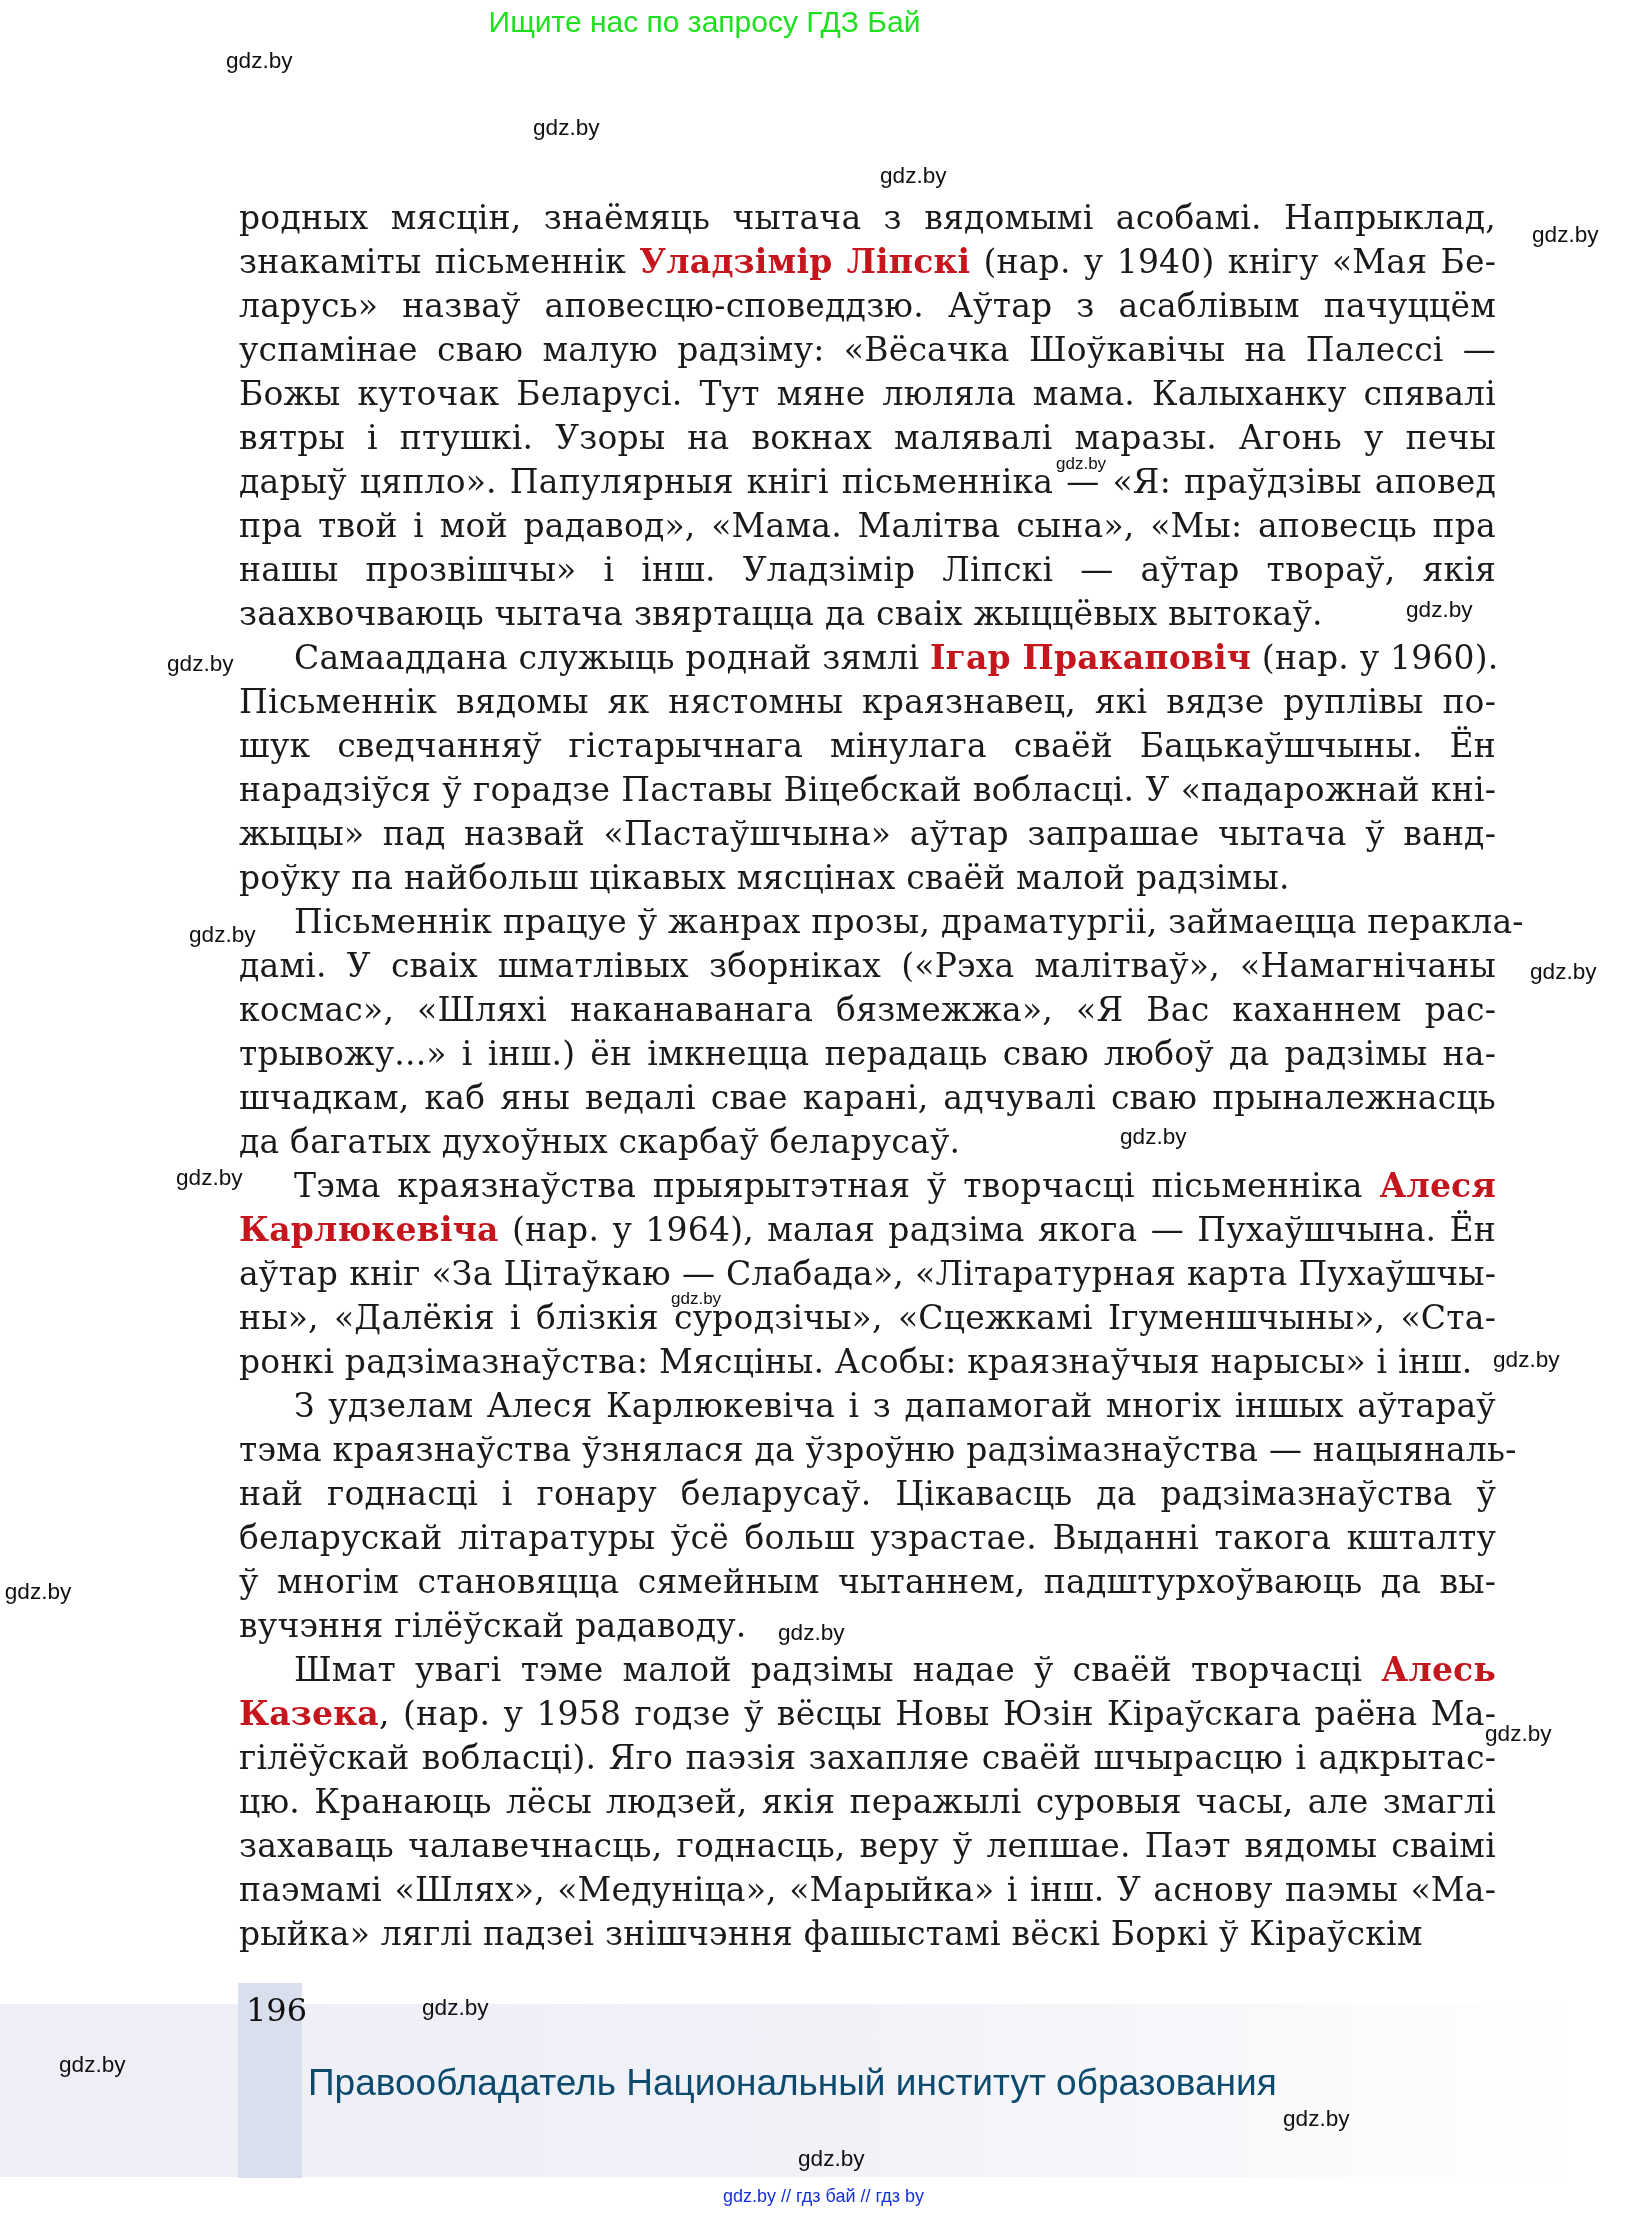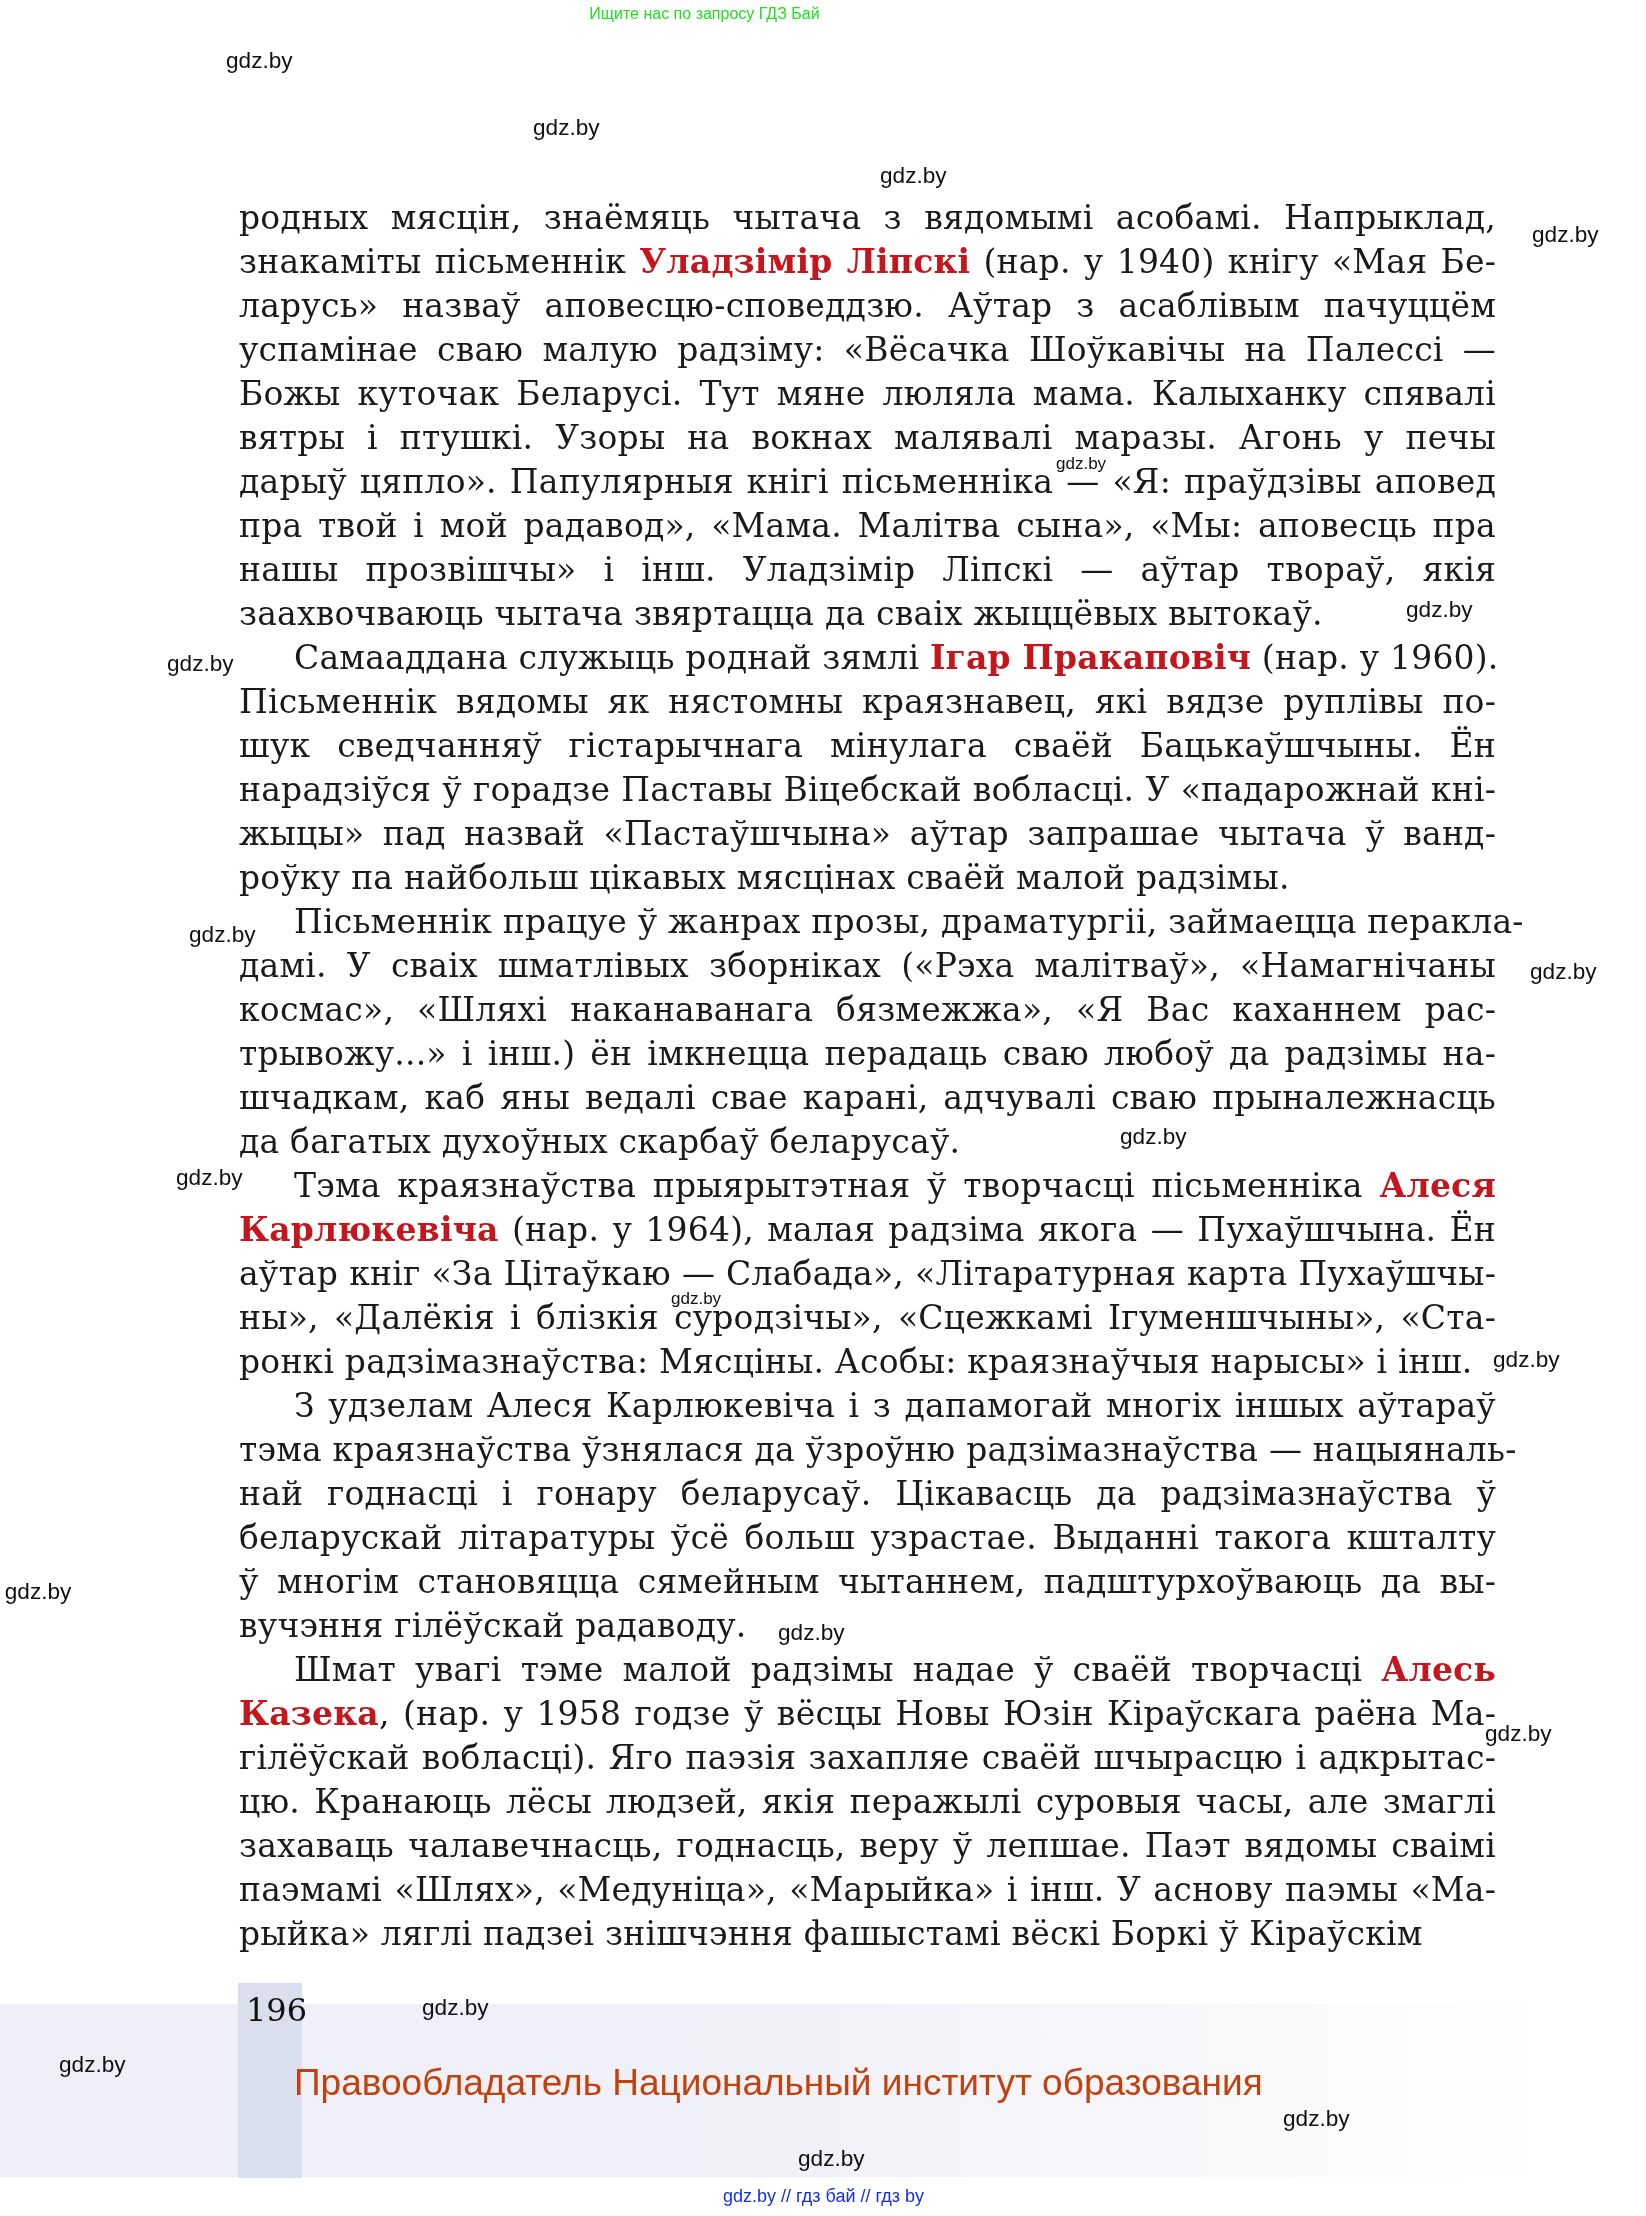--- a/index.html
+++ b/index.html
@@ -4,21 +4,21 @@
 <style>
   html, body { margin: 0; padding: 0; }
   body {
     width: 1647px; height: 2216px; position: relative; overflow: hidden;
     background: #ffffff;
     font-family: "DejaVu Serif", "Liberation Serif", serif;
     color: #1a1a1a;
   }
   .top-banner {
     position: absolute; top: 4.8px; left: 0; width: 1409px; text-align: center;
-    font-family: "Liberation Sans", sans-serif; font-size: 16px; color: #1ee01e;
+    font-family: "Liberation Sans", sans-serif; font-size: 30px; color: #1ee01e;
   }
   .wm {
     position: absolute; font-family: "Liberation Sans", sans-serif;
     font-size: 22.6px; color: #111; white-space: nowrap; line-height: 1;
   }
   .wm.small { font-size: 17px; }
   .page-text {
     position: absolute; left: 239px; top: 196px; width: 1257px;
   }
   .line {
@@ -37,22 +37,22 @@
     position: absolute; left: 0; top: 2004px; width: 235px; height: 173px; background: #eeeef7;
   }
   .page-number-strip {
     position: absolute; left: 238px; top: 1983px; width: 64px; height: 195px; background: #dadfed;
   }
   .page-number {
     position: absolute; left: 246px; top: 1991px; font-size: 32px; color: #111;
     font-family: "DejaVu Serif", serif;
   }
   .copyright {
-    position: absolute; left: 294px; top: 2062px; font-family: "Liberation Sans", sans-serif;
-    font-size: 37px; color: #c2410c; white-space: nowrap;
+    position: absolute; left: 308px; top: 2062px; font-family: "Liberation Sans", sans-serif;
+    font-size: 37px; color: #0c4a6e; white-space: nowrap;
   }
   .bottom-links {
     position: absolute; top: 2186px; left: 0; width: 1647px; text-align: center;
     font-family: "Liberation Sans", sans-serif; font-size: 18px; color: #1530e0;
   }
 </style>
 </head>
 <body>
 
 <div class="top-banner">Ищите нас по запросу ГДЗ Бай</div>

